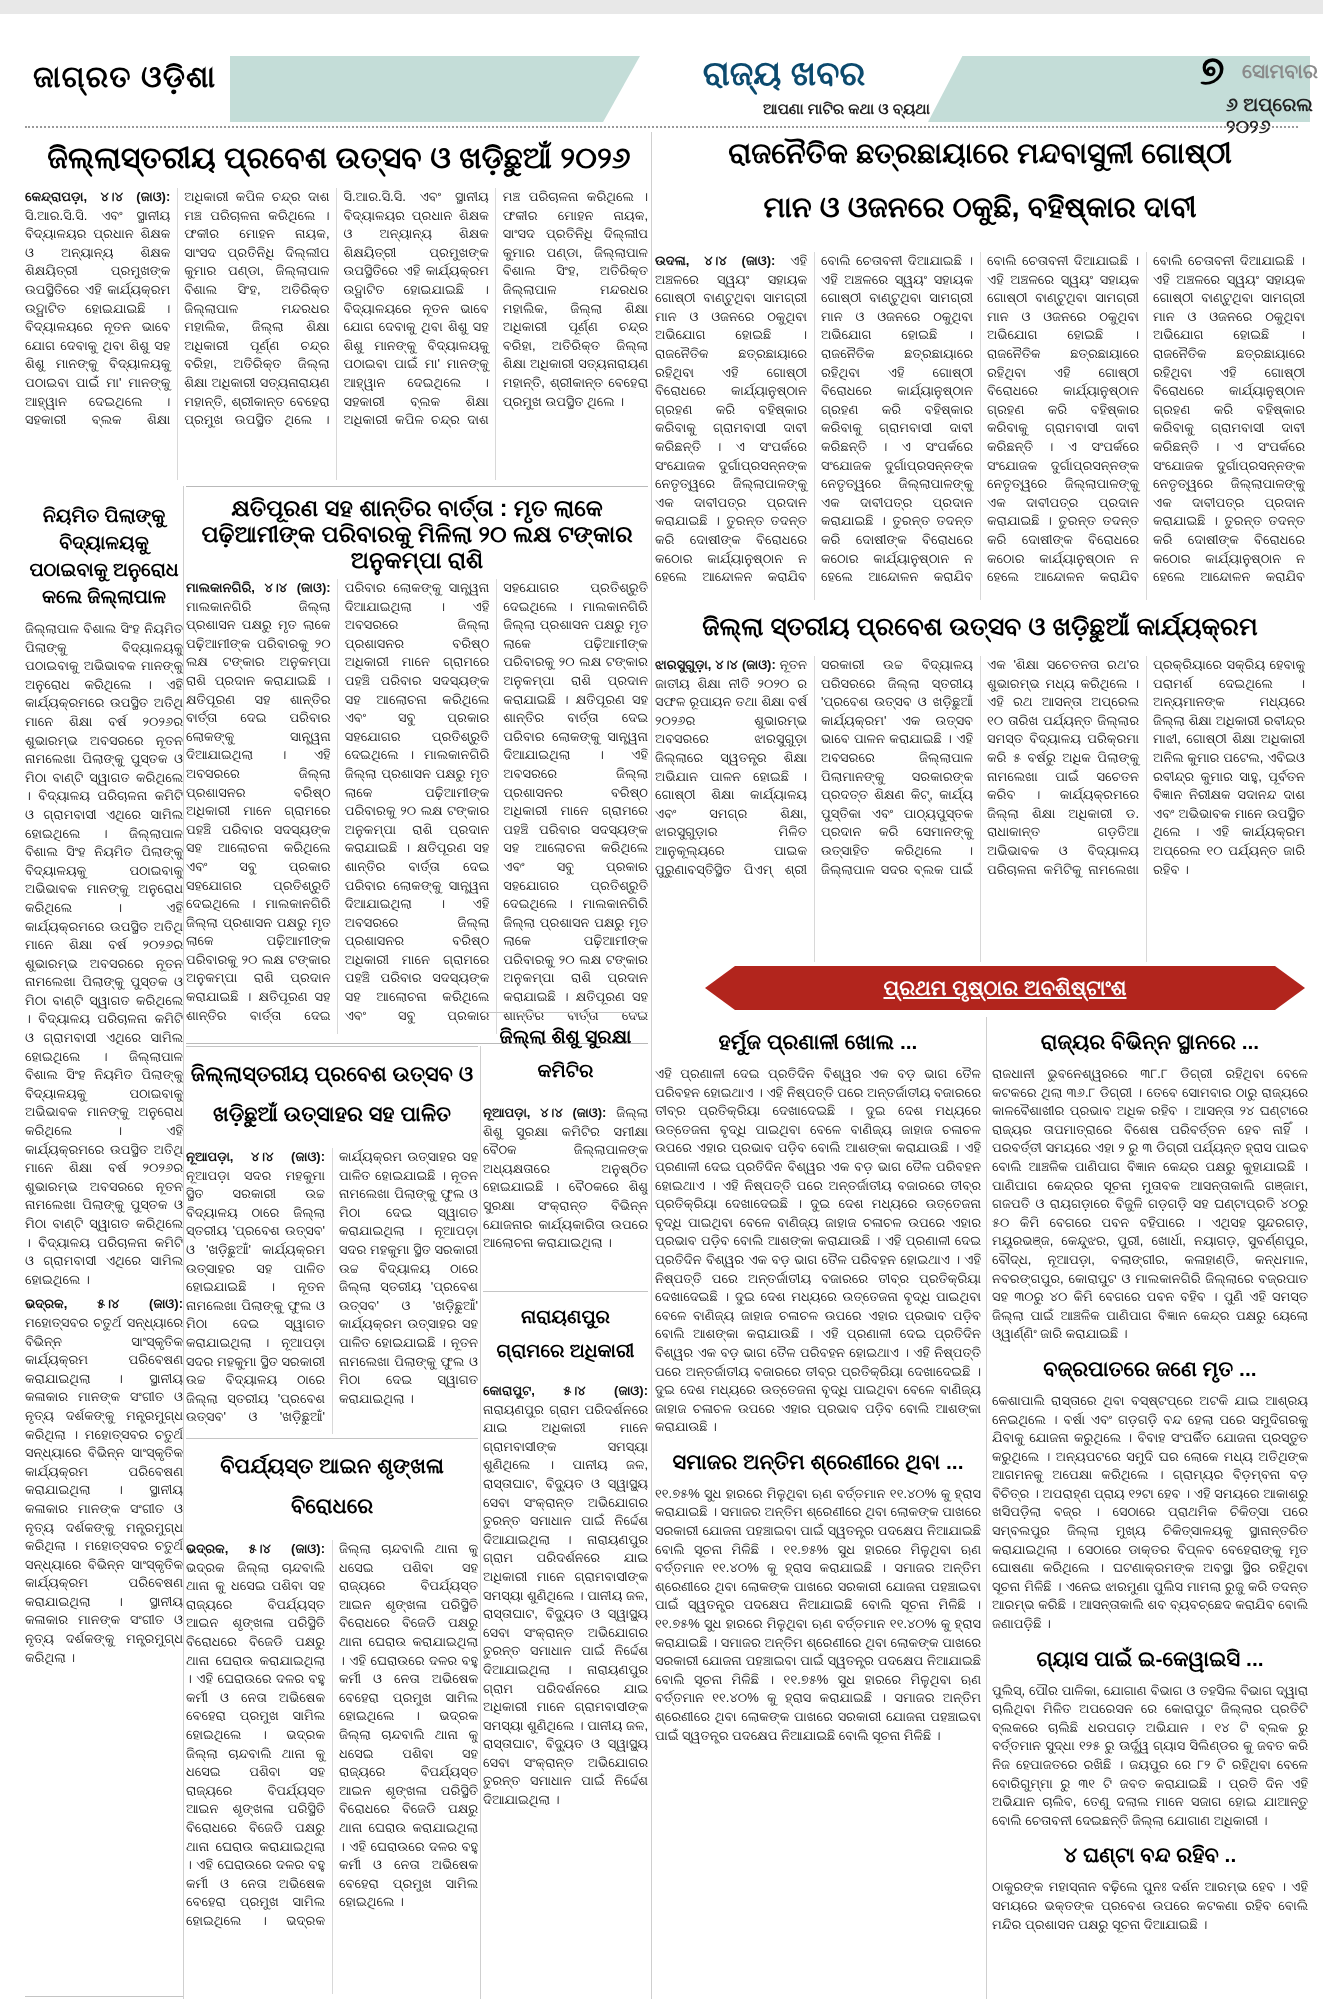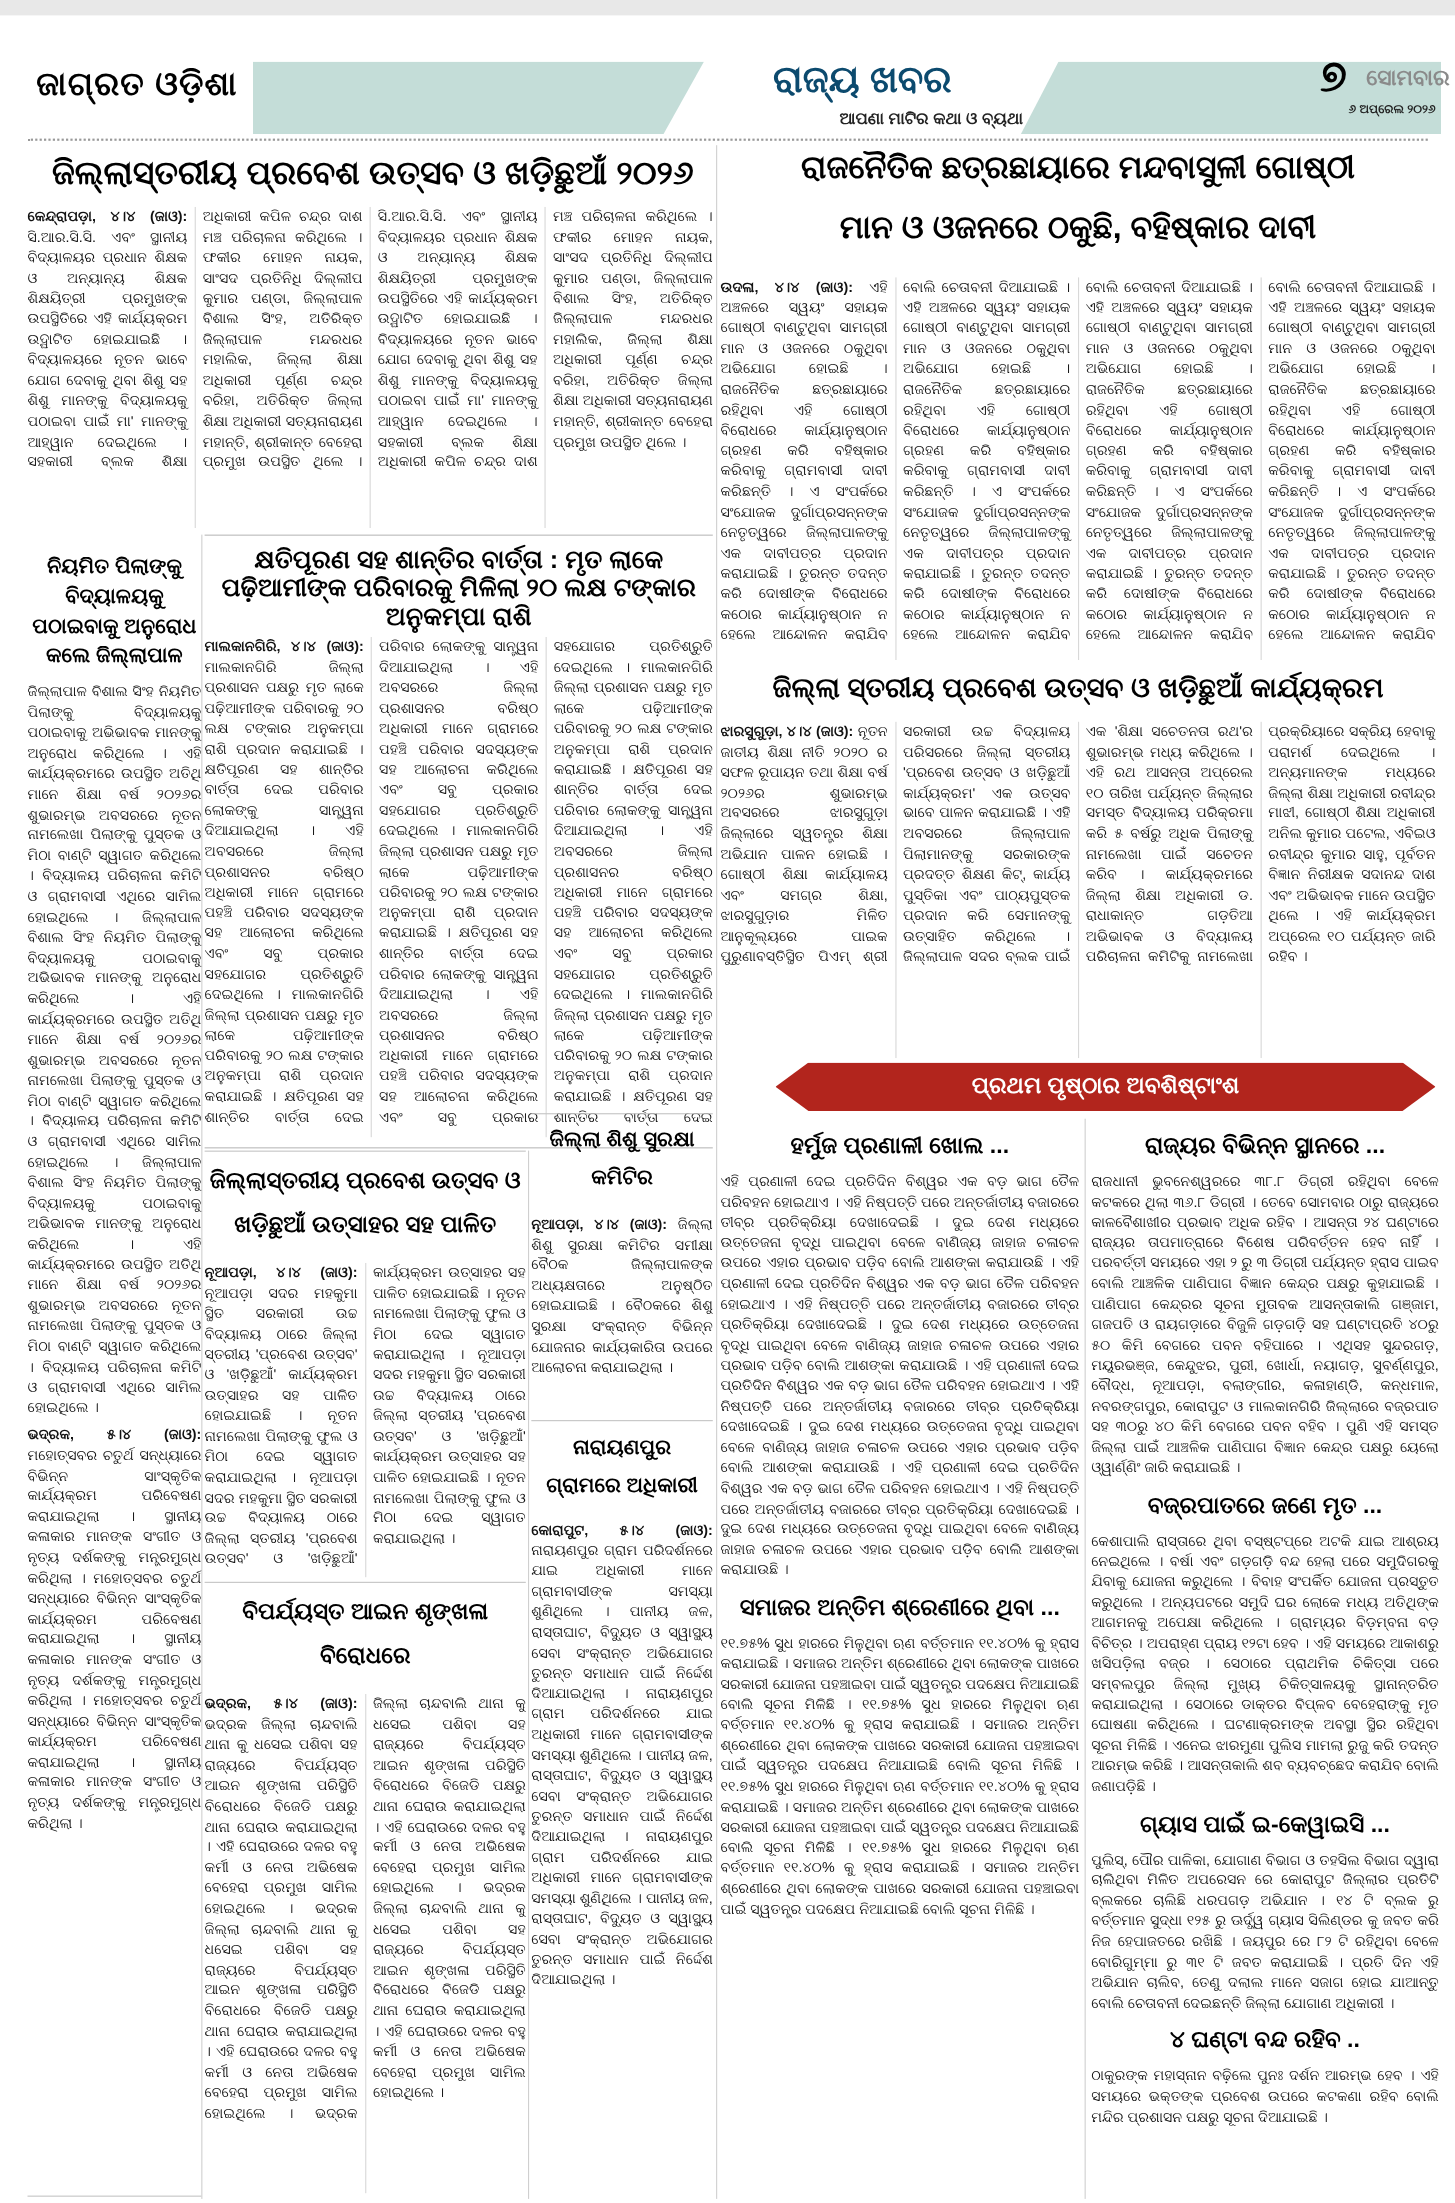--- a/index.html
+++ b/index.html
@@ -6,38 +6,38 @@
   #page{position:relative;width:1323px;height:2003px;background:#ffffff;margin:14px auto;
         font-family:"Liberation Sans","DejaVu Sans",sans-serif;color:#111;overflow:hidden;}
   .abs{position:absolute;}
   
   .paper-name{font-weight:bold;font-size:30px;letter-spacing:1px;color:#000;}
   .teal{background:#c4ddd8;}
   .section-title{font-weight:bold;font-size:34px;text-align:center;color:#0c4a6e;}
   .tagline{font-size:15px;font-weight:bold;text-align:right;color:#222;}
   .page-num{font-weight:bold;font-size:40px;color:#000;}
   .day{font-size:20px;color:#8a8a8a;font-weight:bold;}
-  .date{font-size:11px;color:#222;font-weight:bold;}
+  .date{font-size:19px;color:#222;font-weight:bold;}
   .dotted{border-top:2px dotted #999;height:0;}
   
   .vline{position:absolute;width:1px;background:#cfcfcf;}
   .hline{position:absolute;height:1px;background:#c4c4c4;}
   
   .hl{font-weight:bold;text-align:center;color:#000;overflow:hidden;}
   .subhead{font-weight:bold;text-align:center;font-size:19px;line-height:27px;margin:16px 0 10px;color:#000;}
   .cont-head{font-weight:bold;text-align:center;font-size:21px;line-height:30px;margin:10px 0 8px;color:#000;}
   
   .body-text{font-size:13px;line-height:18.6px;text-align:justify;overflow:hidden;
              column-gap:14px;column-rule:1px solid #d8d8d8;}
   .flow{font-size:13px;line-height:18.6px;text-align:justify;overflow:hidden;}
   p{margin:0 0 6px 0;}
   .dl{font-weight:bold;}
   
   .banner{background:#b2251d;color:#fff;font-weight:bold;font-size:21px;text-align:center;
-          clip-path:polygon(0 50%,5% 0,95% 0,100% 50%,95% 100%,5% 100%);}
+          clip-path:polygon(0 50%,5% 0,95% 0,100% 50%,95% 100%,5% 100%);text-decoration:underline;}
   .box{border-top:1px solid #b9b9b9;border-bottom:1px solid #b9b9b9;}
 </style>
 </head>
 <body>
 
 <div id="page">
 
   <div class="abs paper-name" style="left:33px;top:46px;">ଜାଗ୍ରତ ଓଡ଼ିଶା</div>
 
   <div class="abs teal" style="left:230px;top:42px;width:410px;height:66px;clip-path:polygon(0 0,100% 0,91% 100%,0 100%);"></div>

